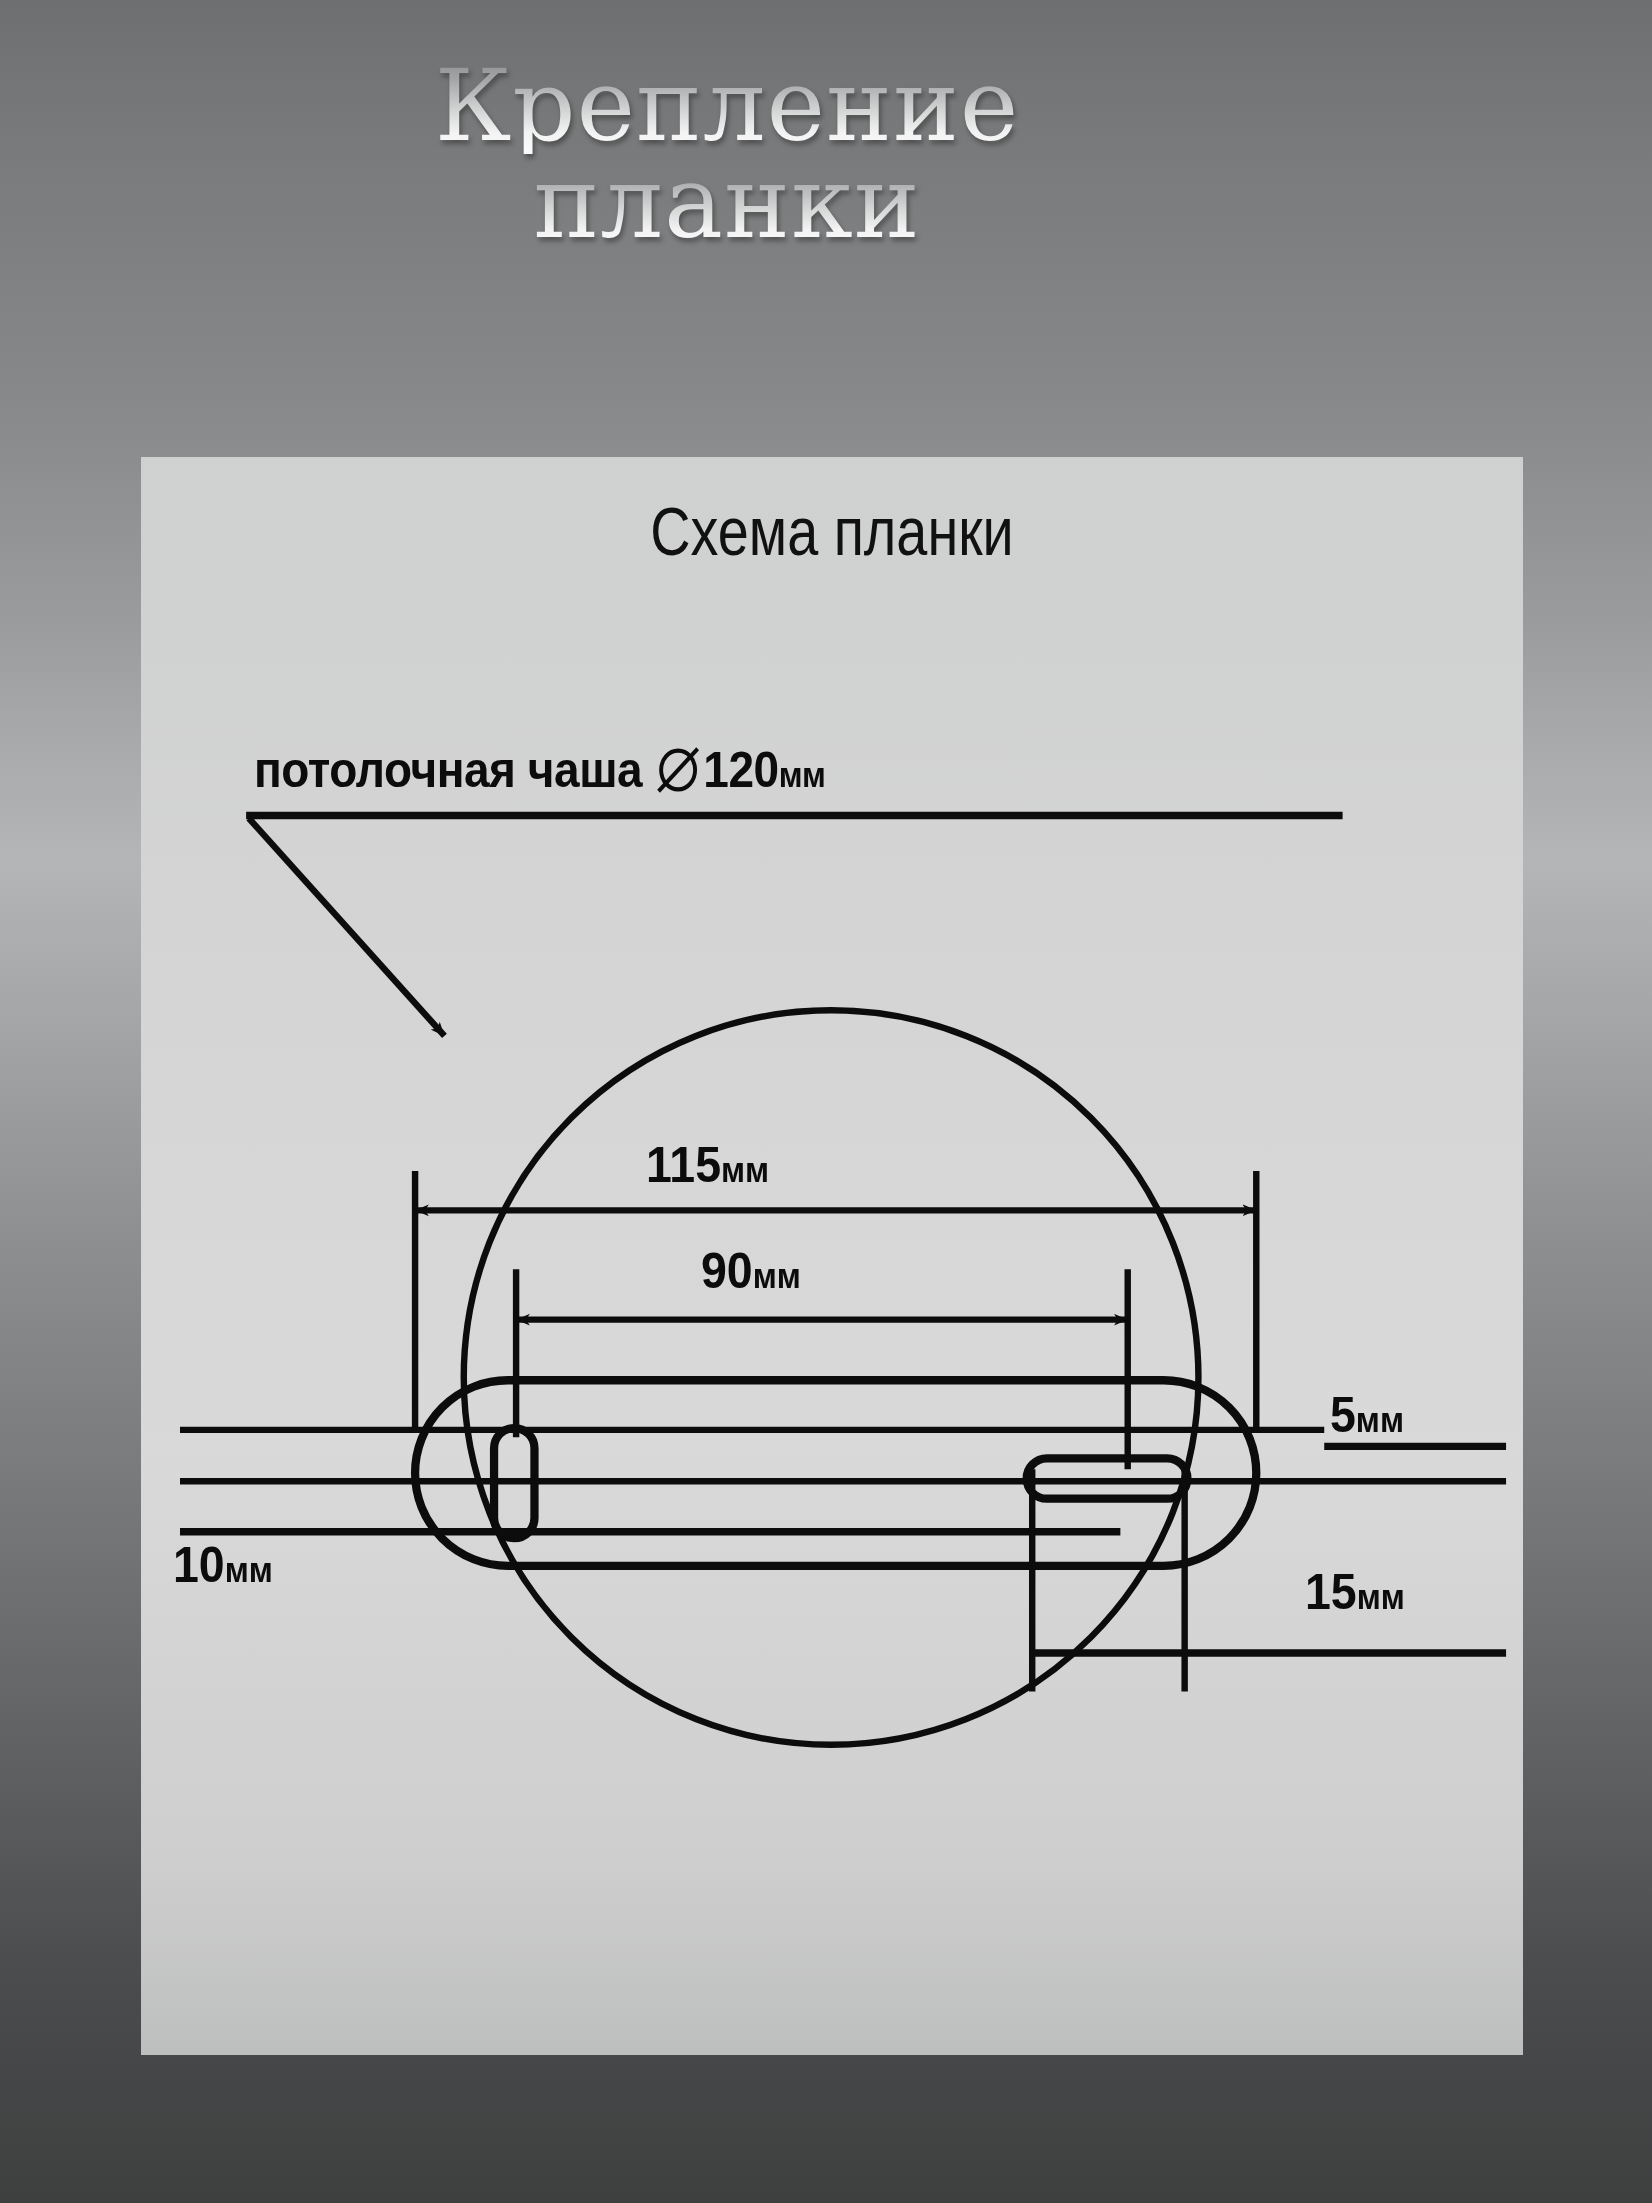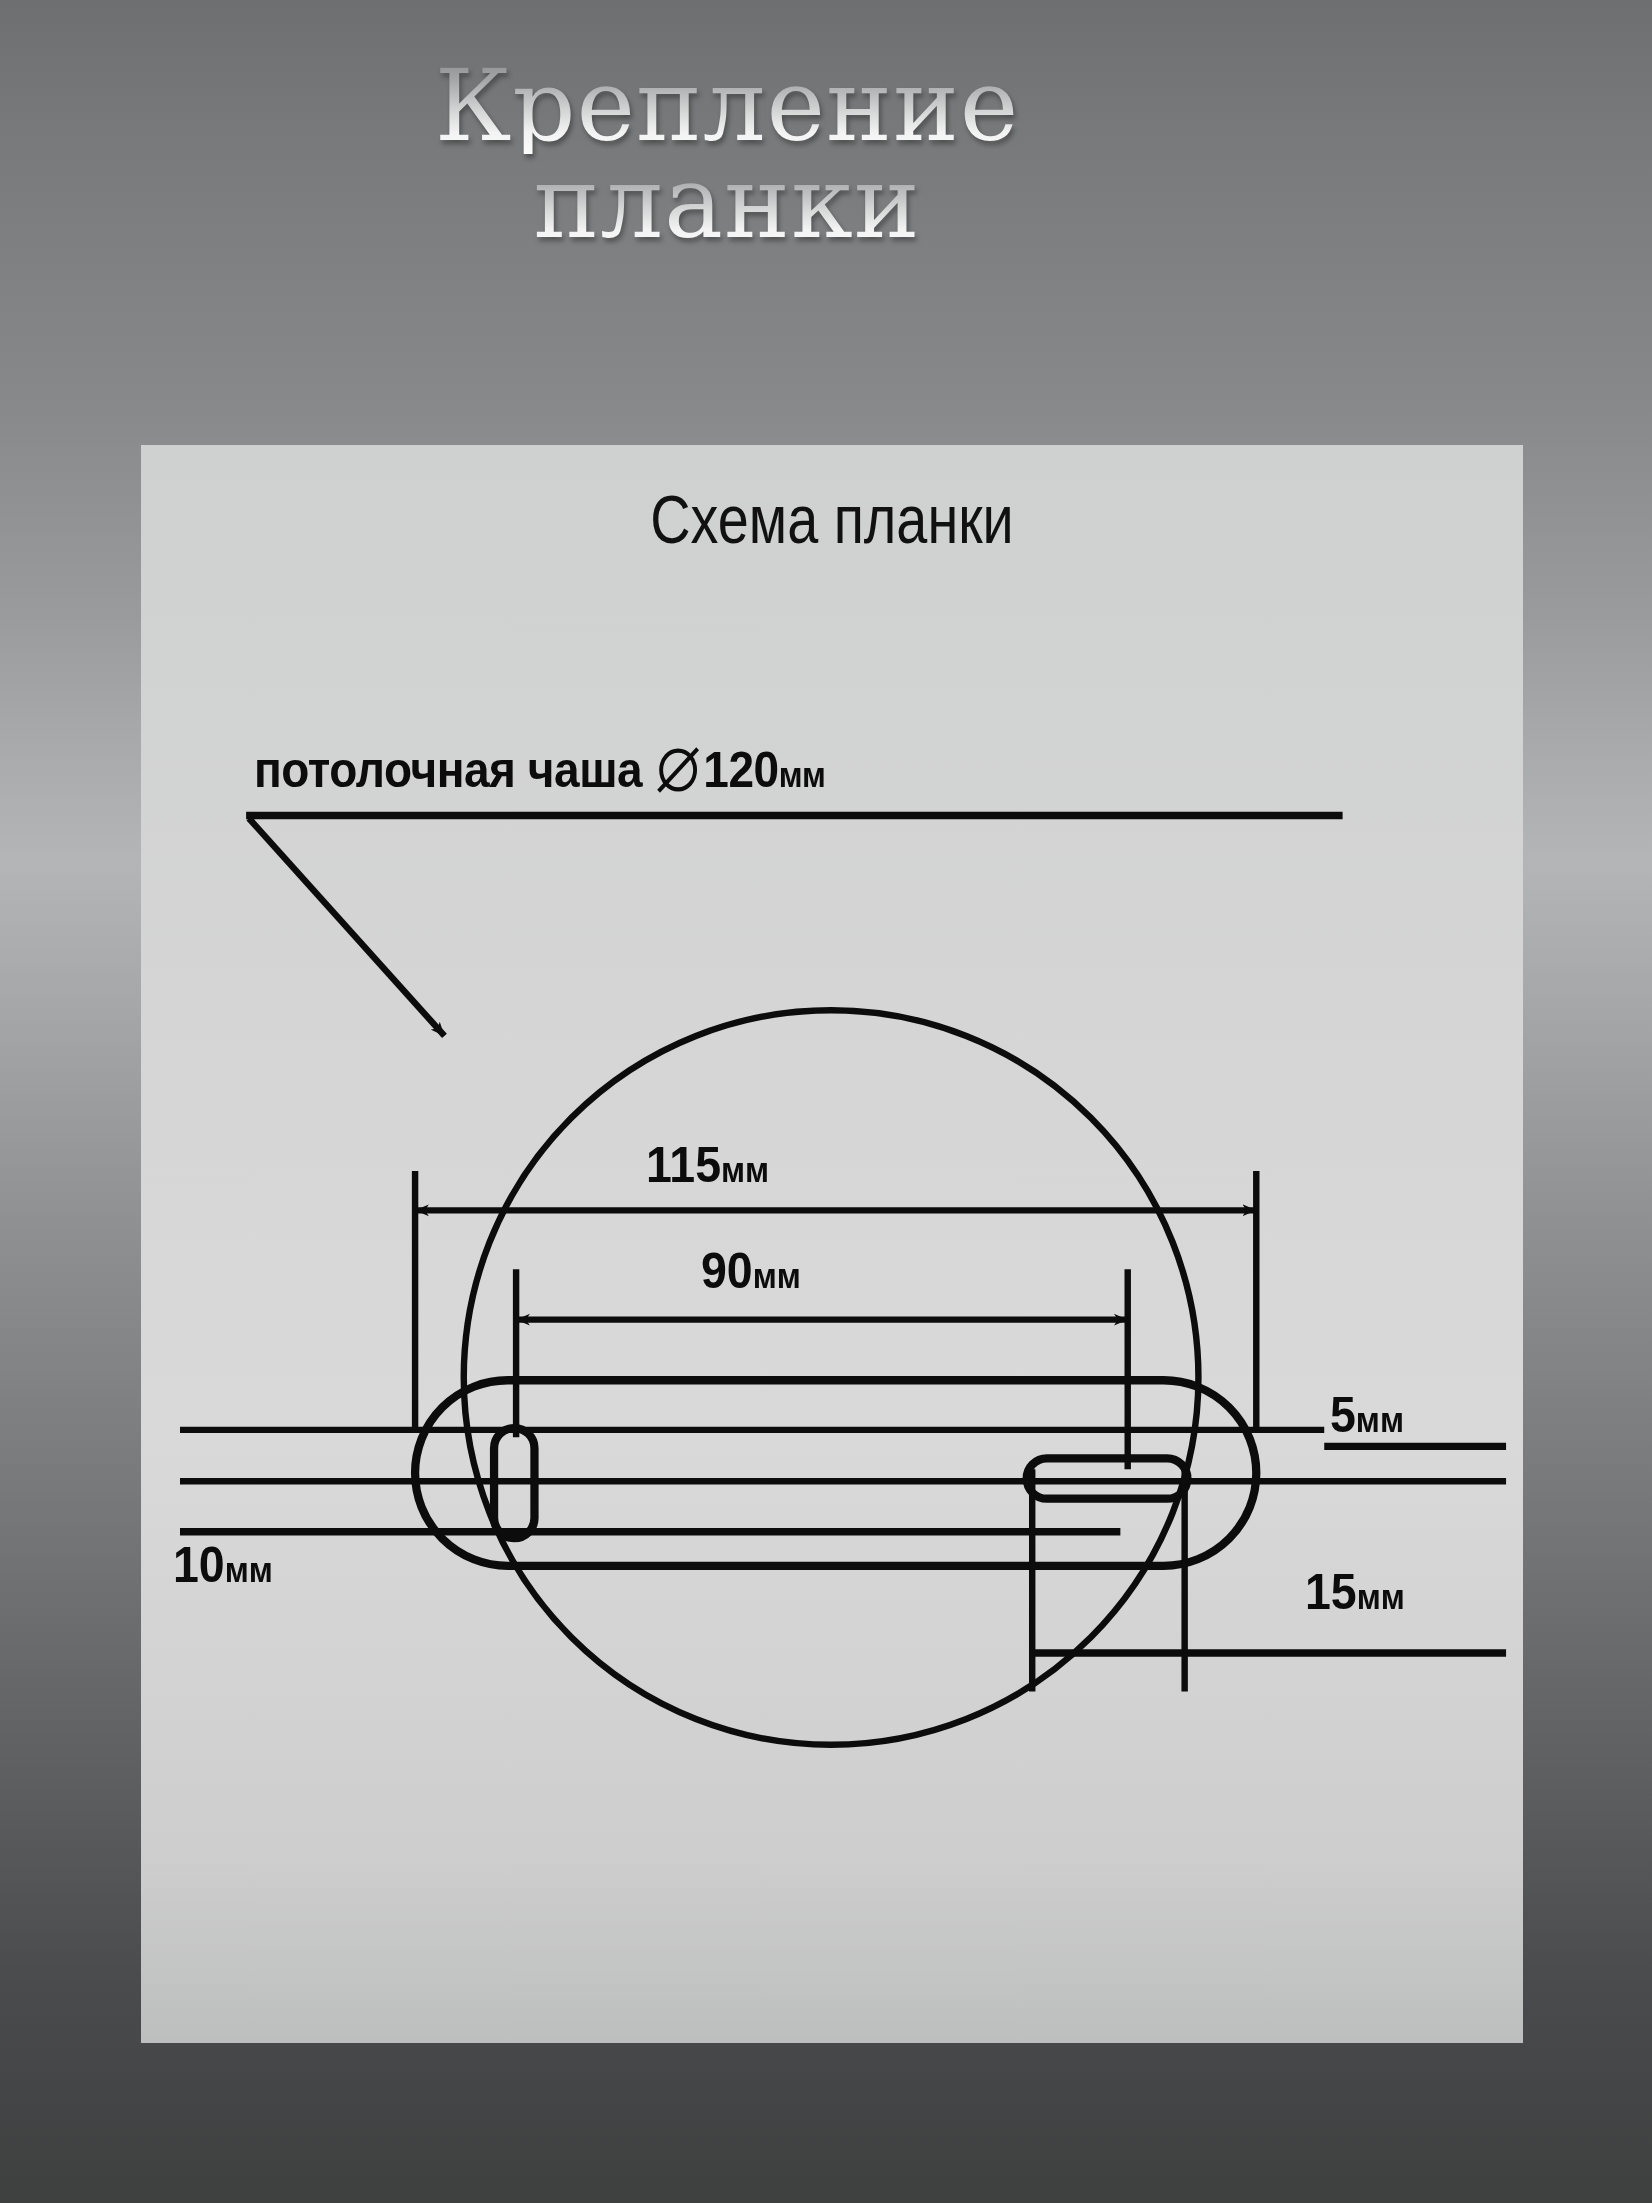--- a/index.html
+++ b/index.html
@@ -38,21 +38,21 @@
     background-image:linear-gradient(to bottom,#8c8d8e 0%,#a3a4a5 22%,#d3d4d4 55%,#f3f3f3 78%,#fbfbfb 100%);
     -webkit-background-clip:text;
     background-clip:text;
     color:transparent;
     -webkit-text-fill-color:transparent;
     filter:drop-shadow(2.8px 4.6px 2.8px rgba(0,0,0,0.35));
   }
   
   #panel{
     position:absolute;
-    left:141px;top:445px;
+    left:141px;top:457px;
     width:1382px;height:1598px;
     background:linear-gradient(to bottom,#cfd1d0 0%,#d4d5d4 35%,#d8d9d8 62%,#cdcecd 88%,#bdbebe 100%);
   }
   #panel-title{
     position:absolute;left:0;top:35px;width:1382px;
     text-align:center;
     font-family:"Liberation Sans", sans-serif;
     font-weight:400;
     font-size:68px;
     color:#111;

